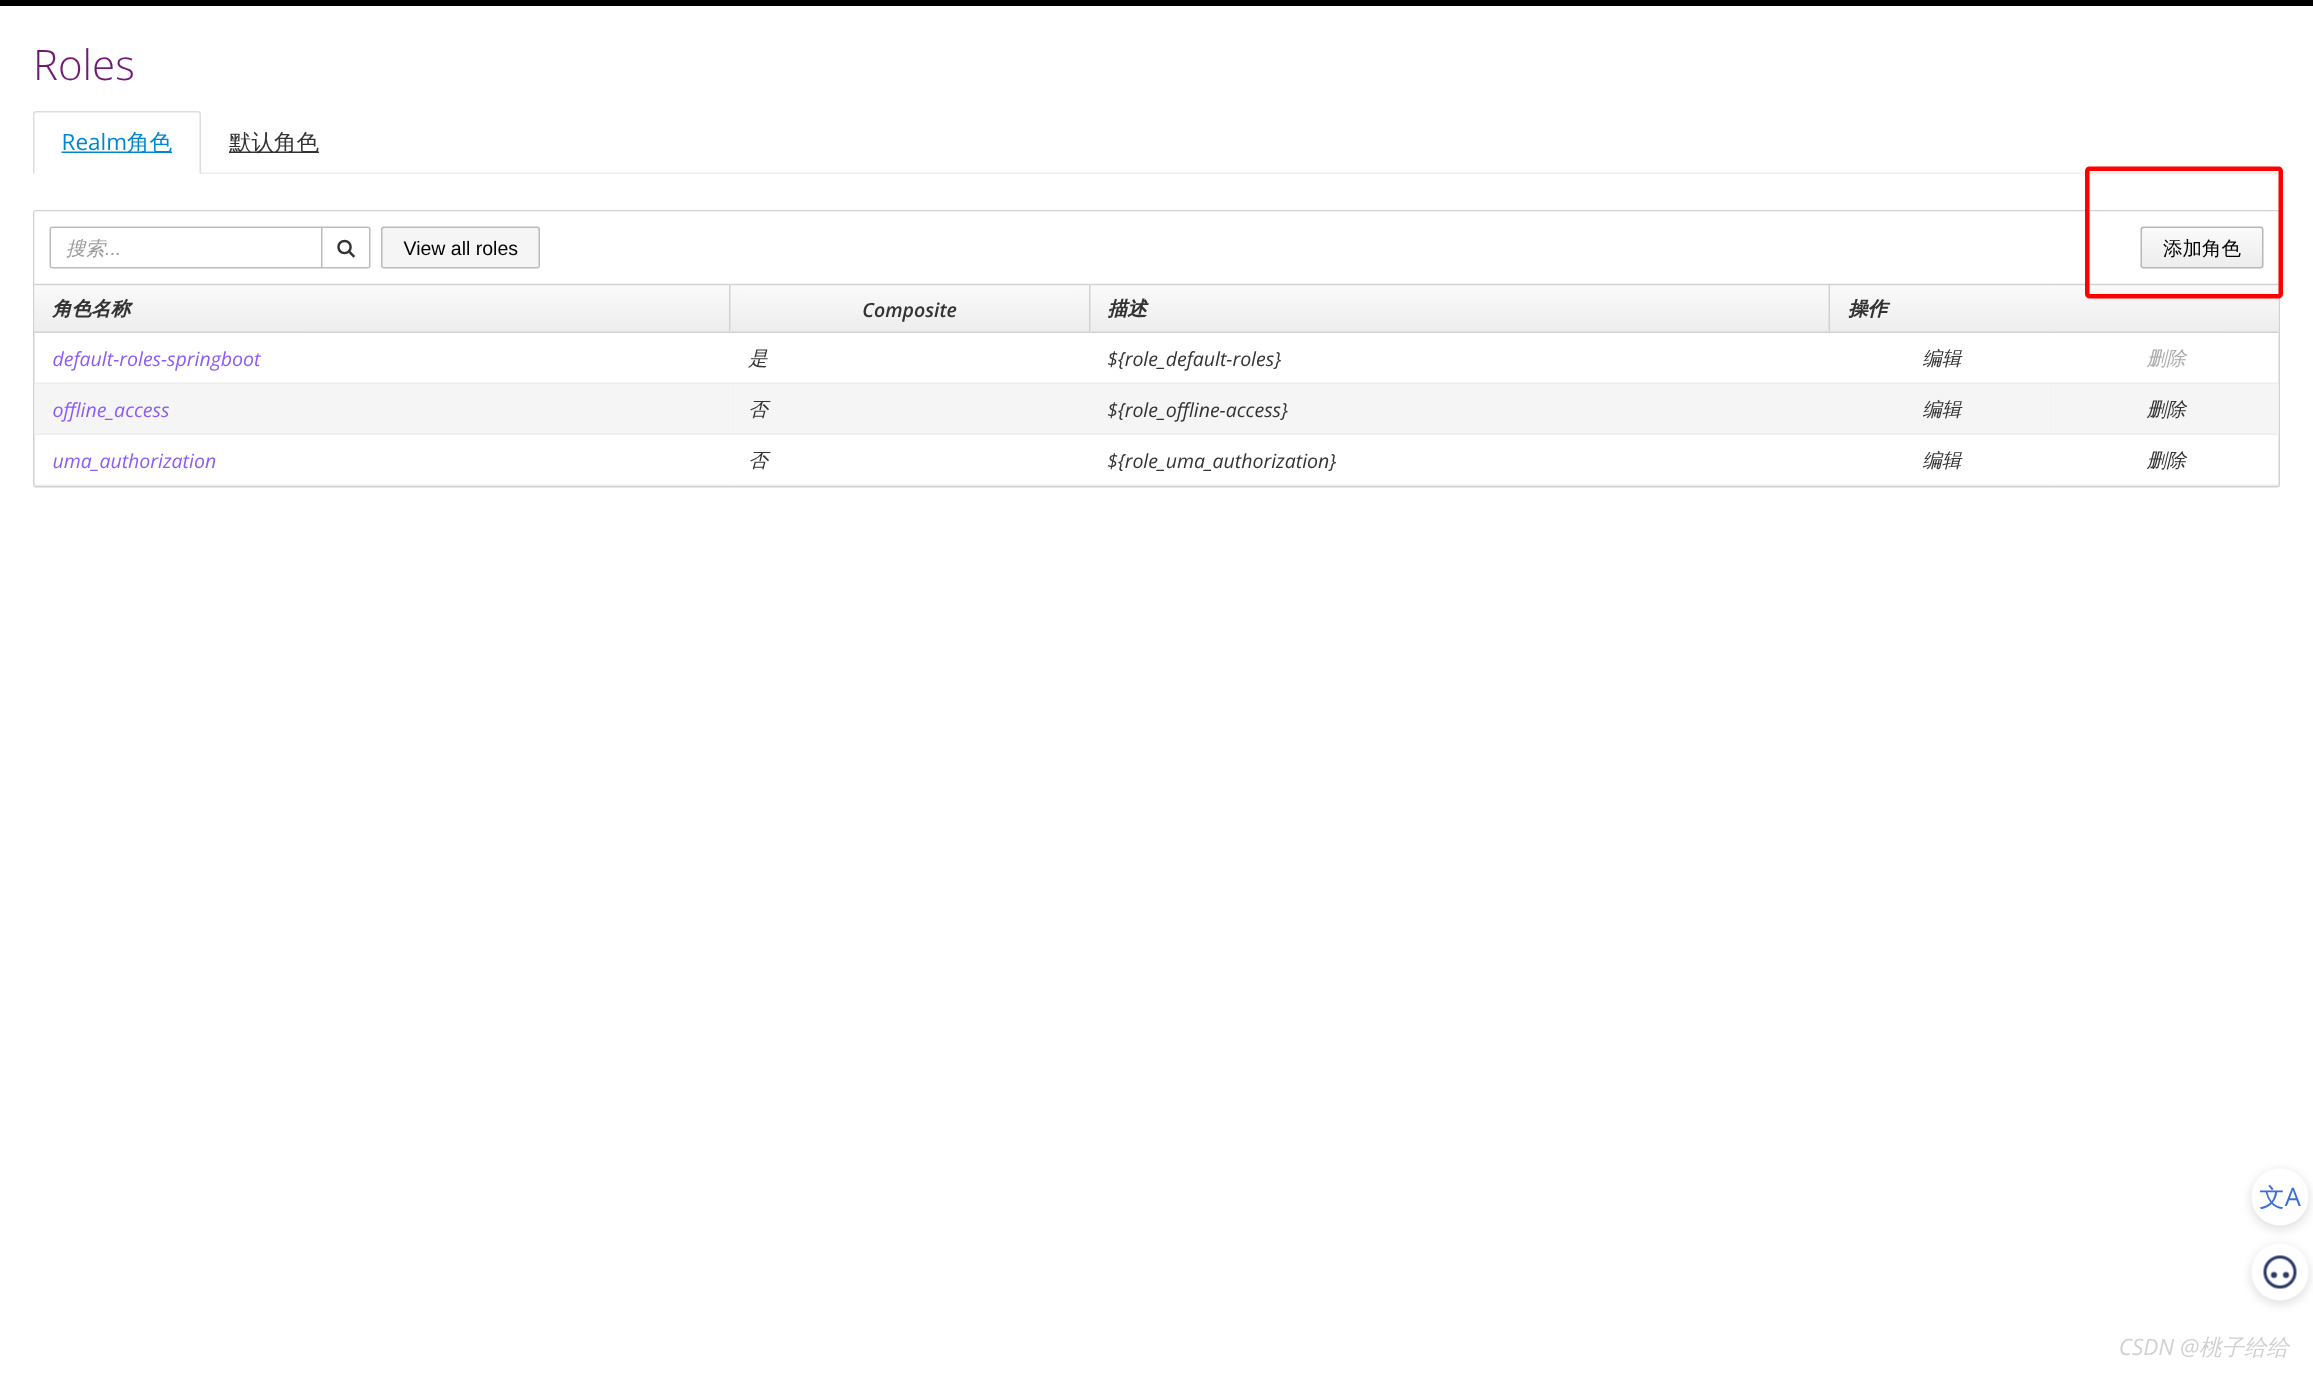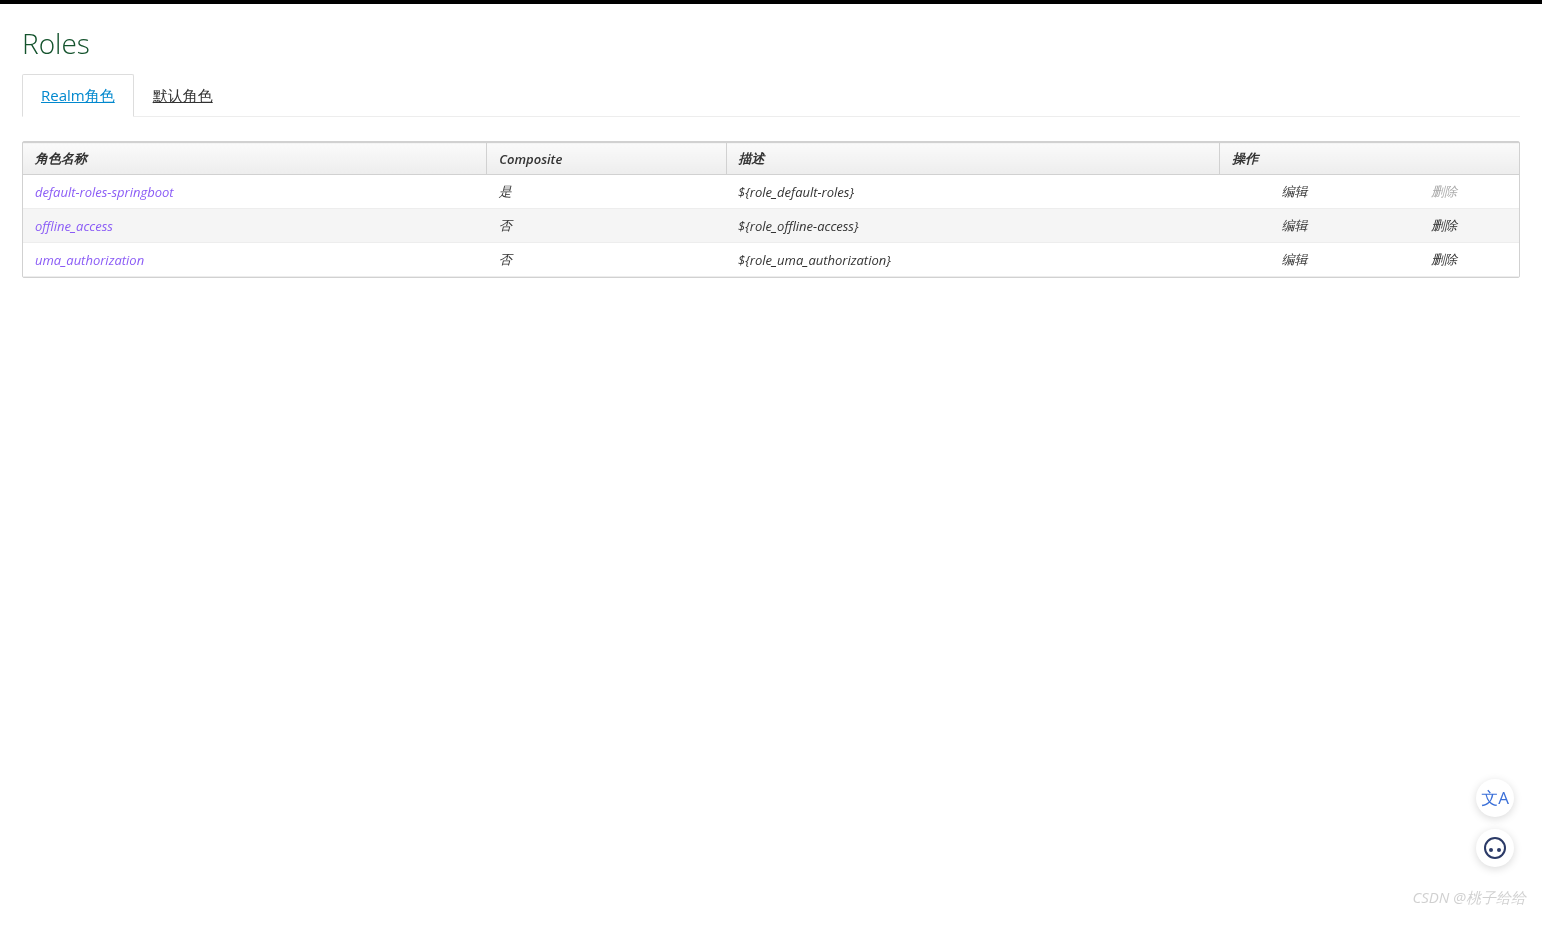--- a/index.html
+++ b/index.html
@@ -16,21 +16,21 @@
     .top-bar {
       height: 4px;
       background: #000;
     }
     .container {
       padding: 20px 22px;
     }
     .page-title {
       font-size: 28px;
       font-weight: 300;
-      color: #14532d;
+      color: #701a75;
       margin-bottom: 12px;
     }
     .tabs {
       border-bottom: 1px solid #ededed;
       display: flex;
       margin-bottom: 0;
     }
     .tab {
       padding: 10px 18px;
       cursor: pointer;
@@ -158,34 +158,34 @@
     }
     .action-cell {
       text-align: center;
       width: 120px;
       cursor: pointer;
     }
     .action-cell.disabled {
       color: #aaa;
     }
     .col-name { width: 31%; }
-    .col-comp { width: 16%; }
+    .col-comp { width: 16%; text-align: center; }
     .col-desc { width: 33%; }
     .col-ops  { }
     .watermark {
       position: fixed;
       bottom: 24px;
       right: 16px;
       color: rgba(120,120,120,0.35);
       font-size: 15px;
       font-style: italic;
     }
     .float-btn {
       position: fixed;
-      right: 28px;
+      right: 3px;
       width: 38px;
       height: 38px;
       border-radius: 50%;
       background: #fff;
       box-shadow: 0 2px 8px rgba(0,0,0,0.15);
       display: flex;
       align-items: center;
       justify-content: center;
       cursor: pointer;
     }
@@ -222,20 +222,37 @@
 
 <div class="container">
   <h1 class="page-title">Roles</h1>
 
   <div class="tabs">
     <div class="tab active">Realm角色</div>
     <div class="tab">默认角色</div>
   </div>
 
   <div class="toolbar-wrap">
+    <div class="toolbar">
+      <div class="search-group">
+        <input class="search-input" type="text" placeholder="搜索..." style="">
+        <button class="search-btn">
+          <svg width="13" height="13" viewBox="0 0 16 16" fill="none">
+            <circle cx="7" cy="7" r="5" stroke="#333" stroke-width="2"></circle>
+            <line x1="11" y1="11" x2="15" y2="15" stroke="#333" stroke-width="2"></line>
+          </svg>
+        </button>
+      </div>
+      <button class="view-all-btn">View all roles</button>
+
+      <div class="add-role-wrap">
+        <button class="add-role-btn">添加角色</button>
+      </div>
+      <div class="highlight-box"></div>
+    </div>
 
     <table>
       <thead>
         <tr>
           <th class="col-name">角色名称</th>
           <th class="col-comp">Composite</th>
           <th class="col-desc">描述</th>
           <th class="col-ops" colspan="2">操作</th>
         </tr>
       </thead>

